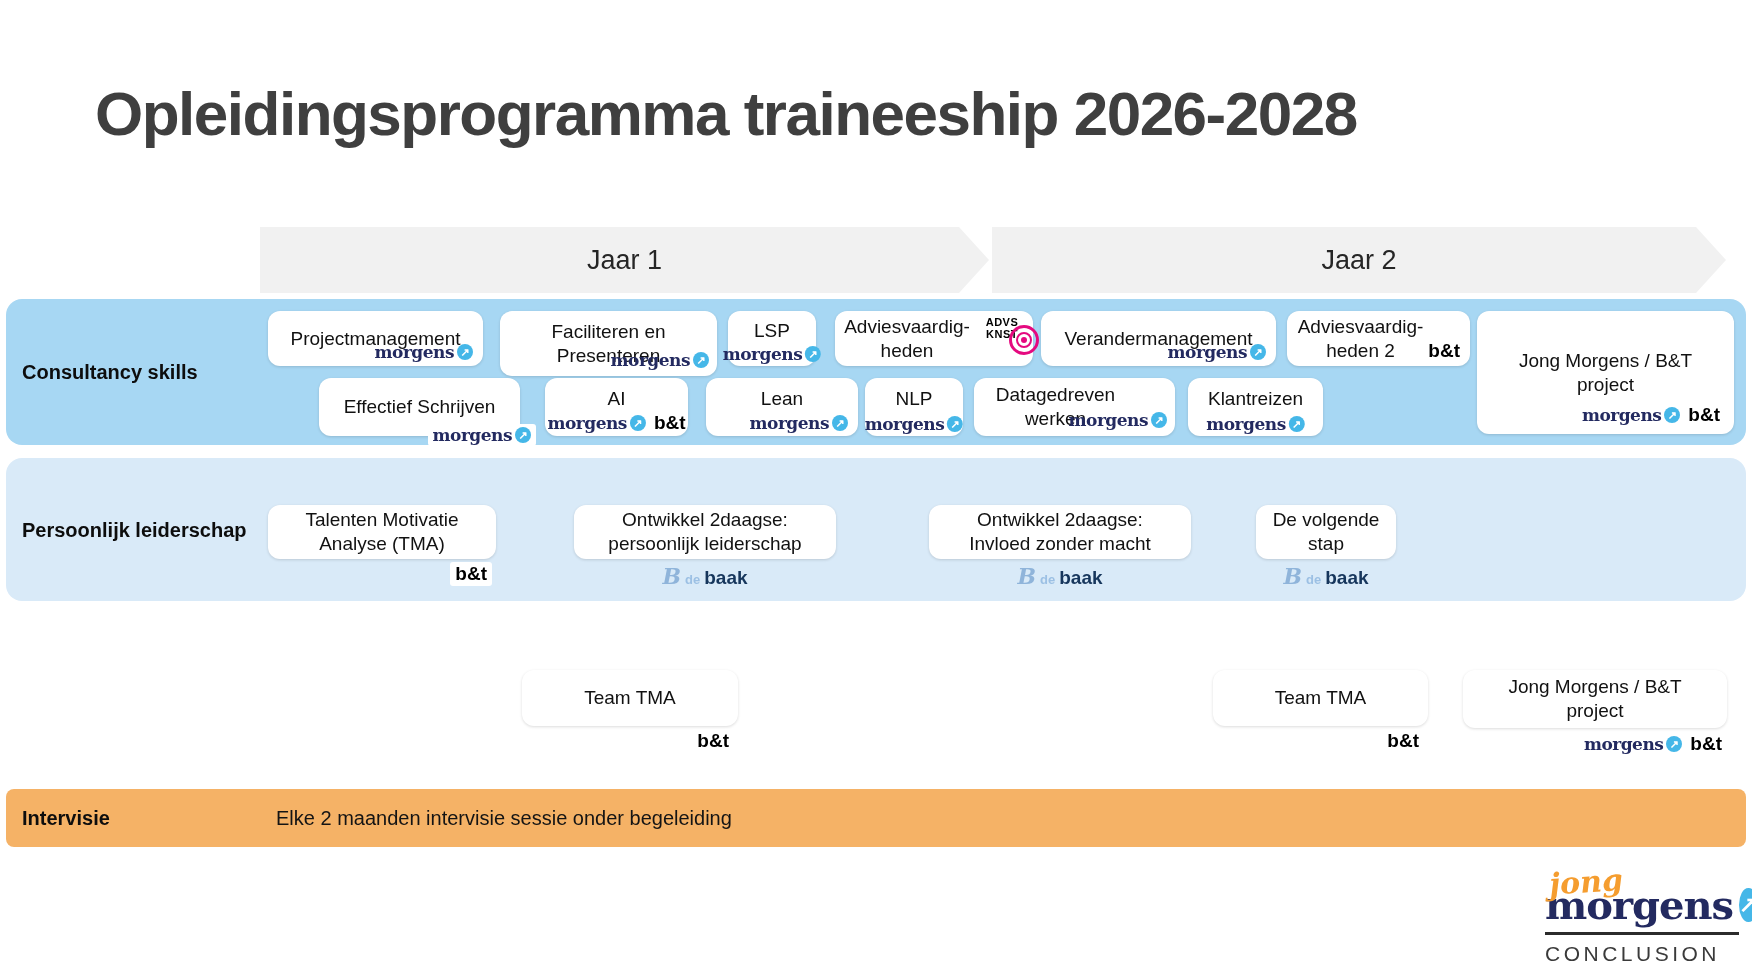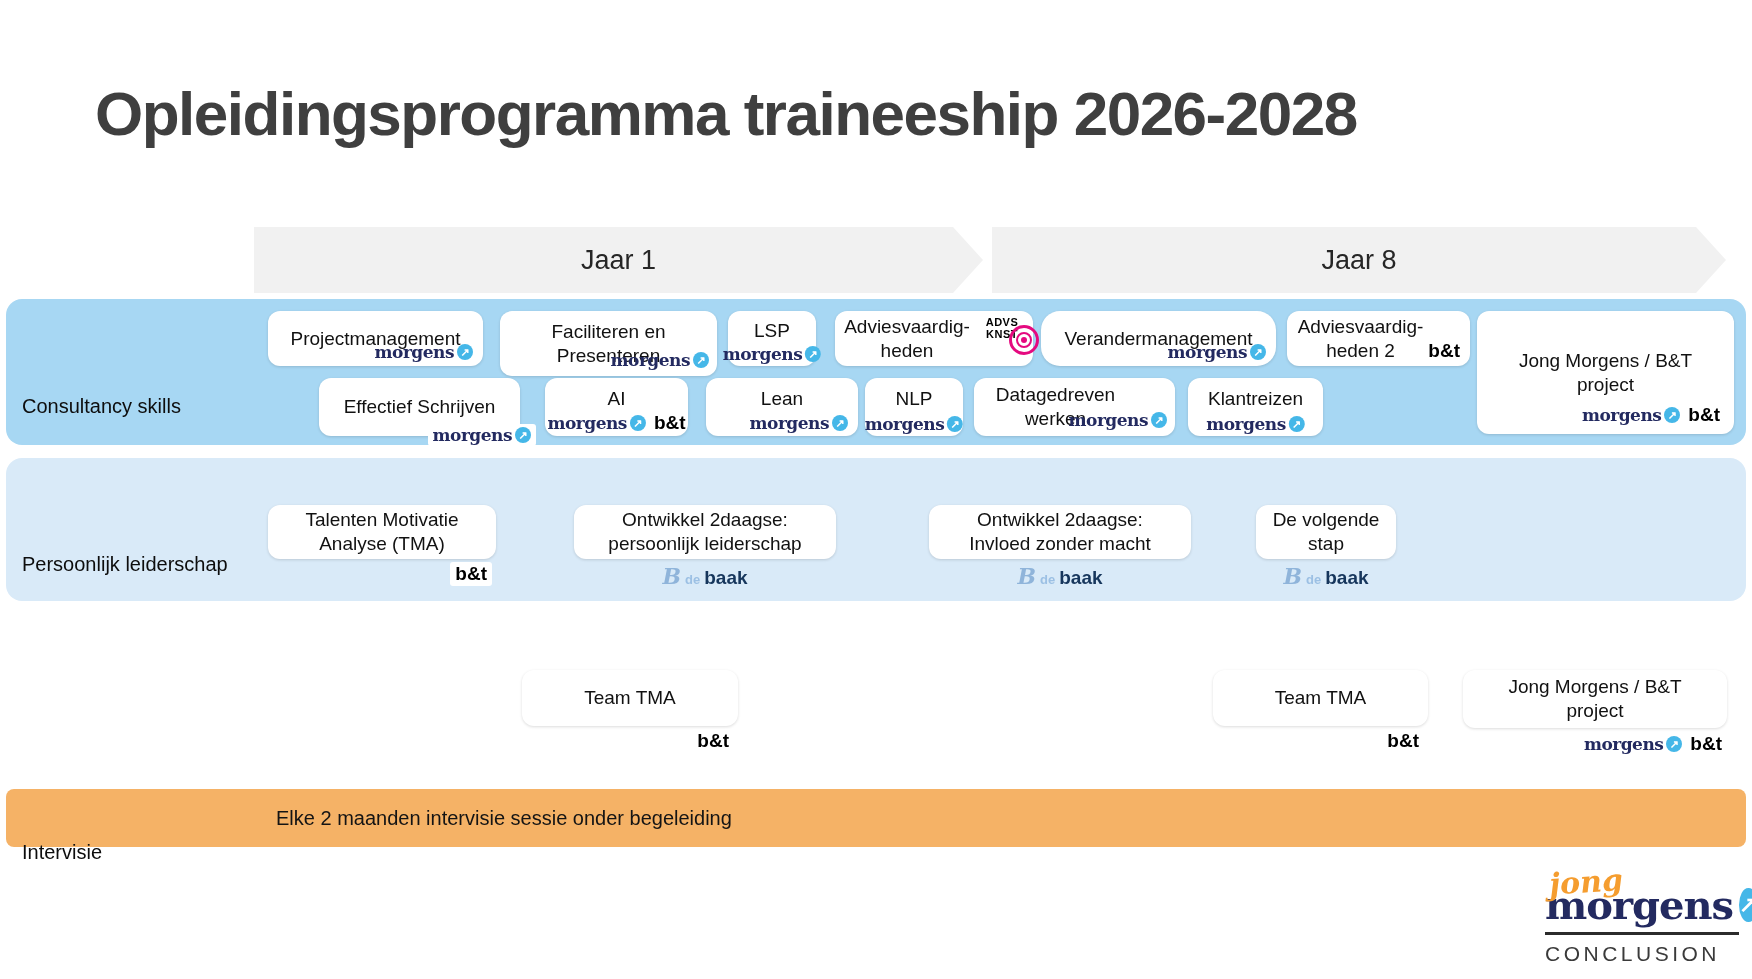--- a/index.html
+++ b/index.html
@@ -8,46 +8,46 @@
 
   
   .title{position:absolute;left:95px;top:78px;width:1500px;
          font-size:62px;font-weight:700;color:#3f3f3f;letter-spacing:-1.5px;}
 
   
   .arrow{position:absolute;top:227px;height:66px;background:#f1f1f1;
          display:flex;align-items:center;justify-content:center;
          clip-path:polygon(0 0,calc(100% - 30px) 0,100% 50%,calc(100% - 30px) 100%,0 100%);}
   .arrow .a-label{font-size:27px;font-weight:500;color:#262626;}
-  #arrow-jaar1{left:254px;width:729px;justify-content:center;}
+  #arrow-jaar1{left:260px;width:729px;justify-content:center;}
   #arrow-jaar2{left:992px;width:734px;}
 
   
   .row{position:absolute;left:6px;width:1740px;border-radius:16px;}
   #row-consultancy{top:299px;height:146px;background:#a7d7f3;}
   #row-leiderschap{top:458px;height:143px;background:#d9eaf8;}
   #row-samenwerken{top:617px;height:163px;background:#fbe7cd;}
   #row-intervisie{top:789px;height:58px;background:#f5b266;border-radius:8px;}
   .row-label{position:absolute;left:16px;top:50%;transform:translateY(-50%);
-             font-size:20px;font-weight:400;color:#0d0d0d;white-space:nowrap;margin-top:34px;}
+             font-size:20px;font-weight:700;color:#0d0d0d;white-space:nowrap;}
   .intervisie-text{position:absolute;left:270px;top:50%;transform:translateY(-50%);
                    font-size:20px;color:#141414;}
 
   
   .card{position:absolute;background:#fff;border-radius:12px;
         box-shadow:0 1px 3px rgba(0,0,0,.14);
         display:flex;align-items:center;justify-content:center;}
   .card .t{white-space:pre-line;text-align:center;font-size:19px;line-height:1.25;color:#111;}
   .pb .t{padding-bottom:16px;}   
 
   #c-projectmanagement{left:268px;top:311px;width:215px;height:55px;}
   #c-faciliteren      {left:500px;top:311px;width:217px;height:65px;}
   #c-lsp              {left:728px;top:311px;width:88px; height:55px;}
   #c-advies1          {left:835px;top:311px;width:198px;height:55px;}
-  #c-verander         {left:1041px;top:311px;width:235px;height:55px;border-radius:19px;}
+  #c-verander         {left:1041px;top:311px;width:235px;height:55px;}
   #c-advies2          {left:1287px;top:311px;width:183px;height:55px;}
   #c-jmbt1            {left:1477px;top:311px;width:257px;height:123px;}
   #c-effectief        {left:319px;top:378px;width:201px;height:58px;}
   #c-ai               {left:545px;top:378px;width:143px;height:58px;}
   #c-lean             {left:706px;top:378px;width:152px;height:58px;}
   #c-nlp              {left:865px;top:378px;width:98px; height:58px;}
   #c-datagedreven     {left:974px;top:378px;width:201px;height:58px;}
   #c-klantreizen      {left:1188px;top:378px;width:135px;height:58px;}
   #c-tma              {left:268px;top:505px;width:228px;height:54px;}
   #c-ontwikkel1       {left:574px;top:505px;width:262px;height:54px;}
@@ -107,21 +107,21 @@
 <body>
 
 <div class="stage">
 
   <div class="title">Opleidingsprogramma traineeship 2026-2028</div>
 
   <div class="arrow" id="arrow-jaar1">
     <span class="a-label">Jaar 1</span>
   </div>
   <div class="arrow" id="arrow-jaar2">
-    <span class="a-label">Jaar 8</span>
+    <span class="a-label">Jaar 2</span>
   </div>
 
   <div class="row" id="row-consultancy">
     <span class="row-label">Consultancy skills</span>
   </div>
 
   <div class="row" id="row-leiderschap">
     <span class="row-label">Persoonlijk leiderschap</span>
   </div>
 

